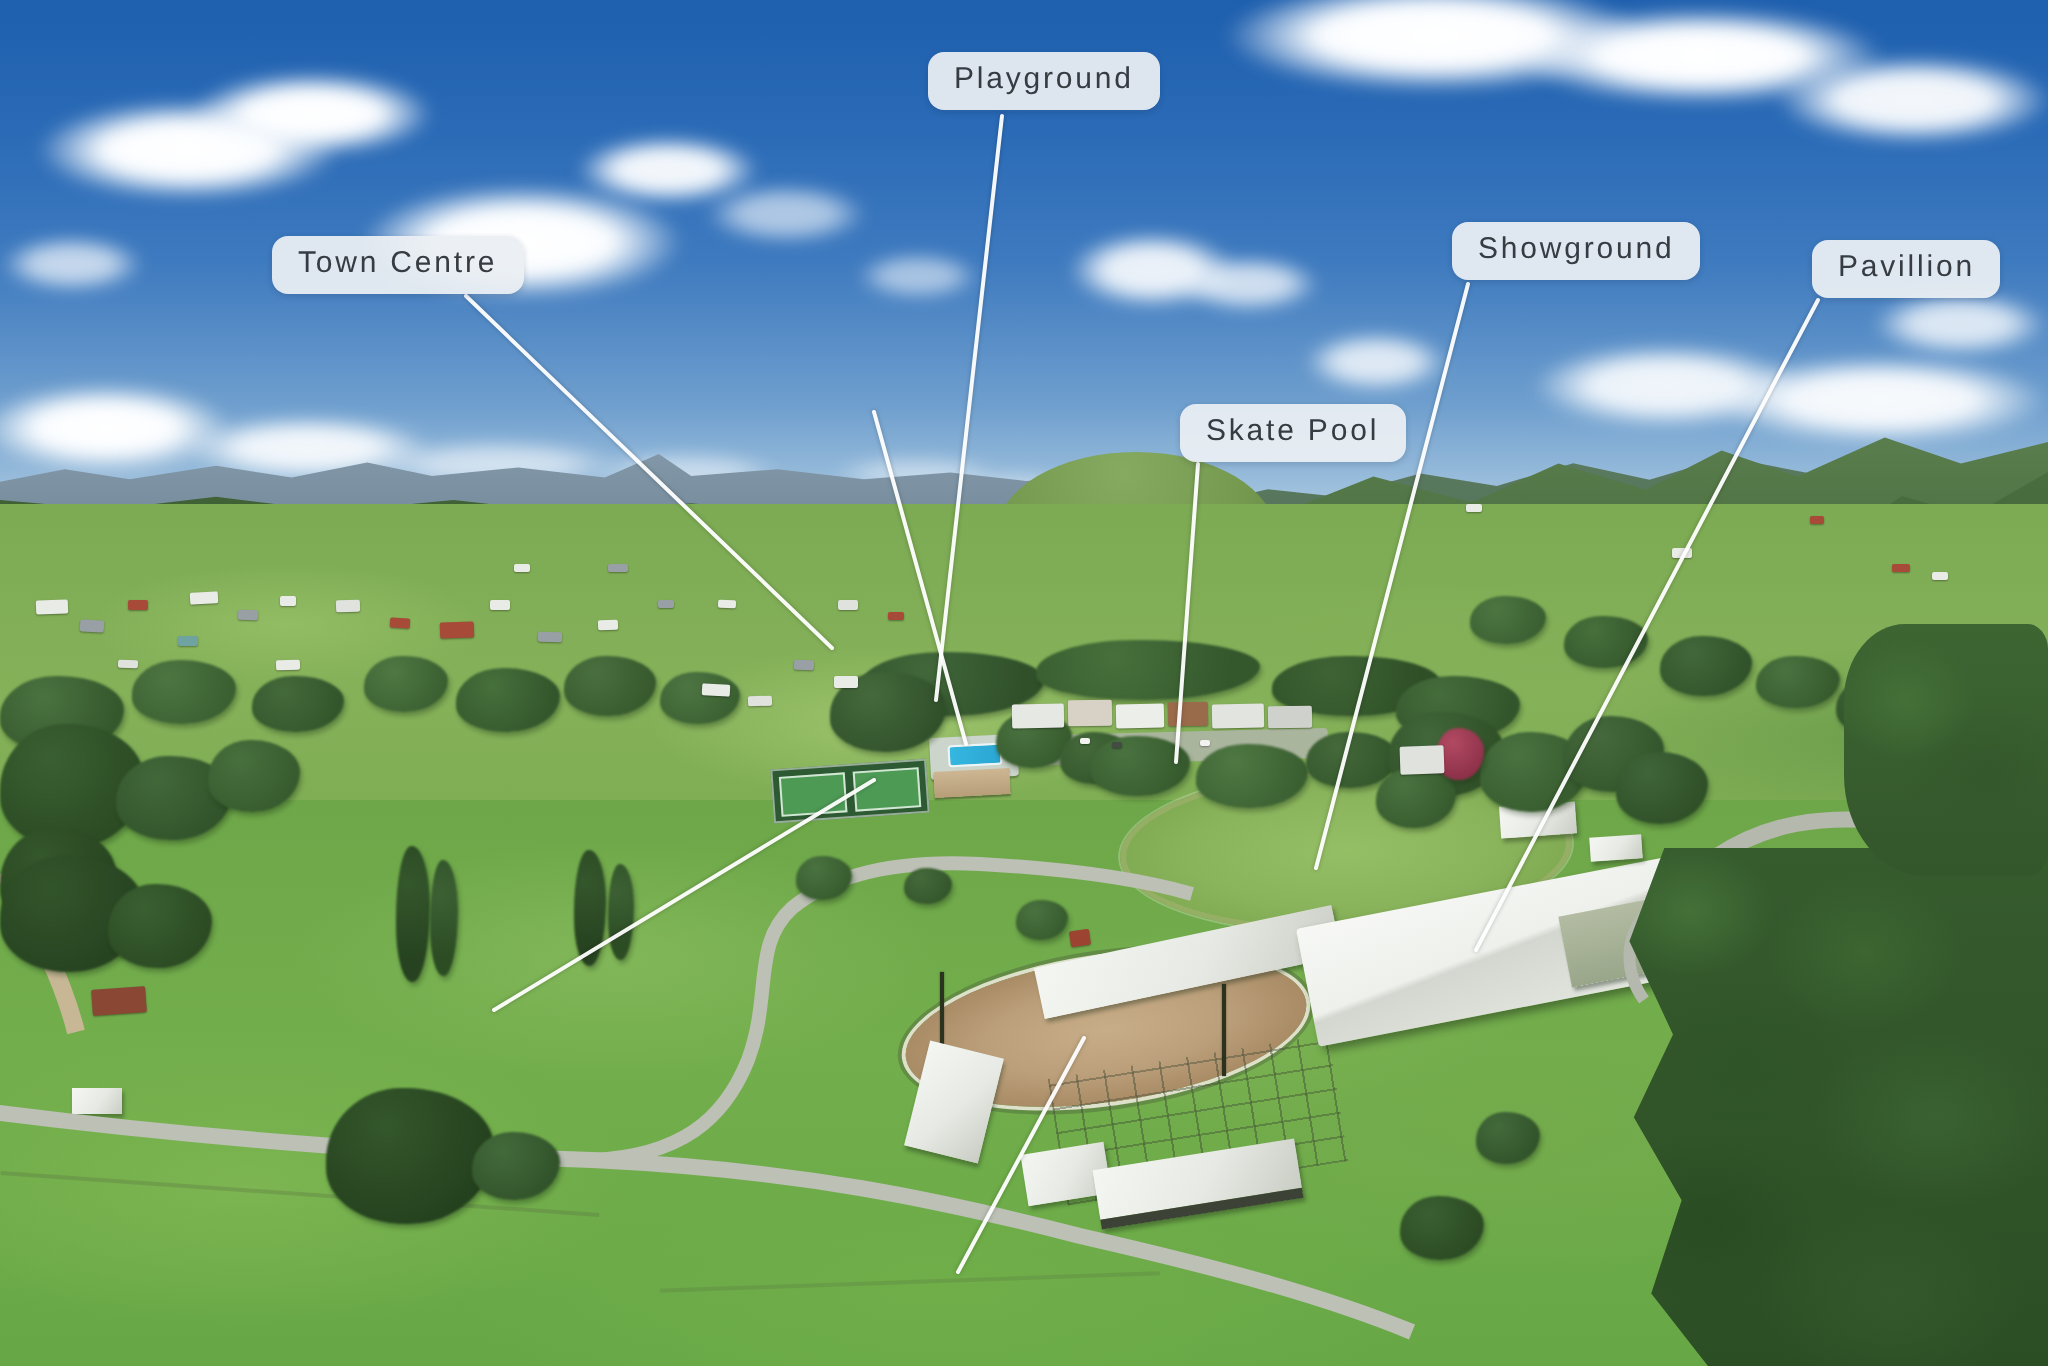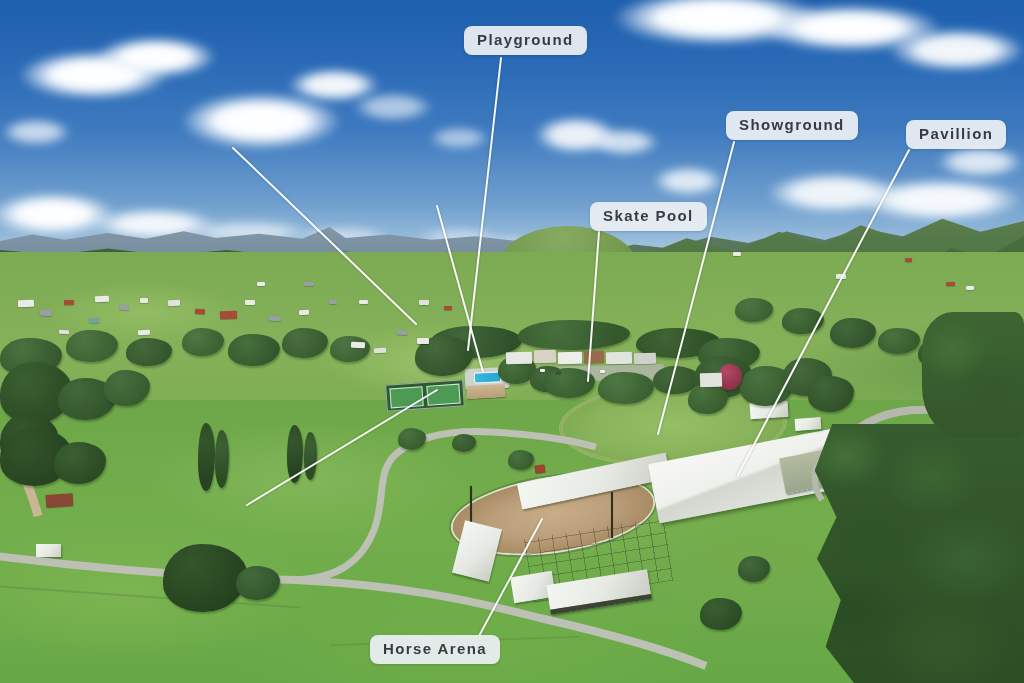--- a/index.html
+++ b/index.html
@@ -81,21 +81,21 @@
   .pool{left:474px;top:372px;width:27px;height:11px;transform:rotate(-3deg);background:linear-gradient(90deg,#35b7e0,#2aa6d2);border:1px solid #ecf6f9;border-radius:2px;}
   .poolbldg{left:467px;top:385px;width:38px;height:13px;transform:rotate(-3deg);background:linear-gradient(180deg,#cdb693,#b79e79);box-shadow:0 1px 1px rgba(0,0,0,.35);}
   .skatepark{left:556px;top:374px;width:32px;height:12px;transform:rotate(-2deg);background:#b4bab6;border-radius:2px;opacity:.9;}
   .parking{left:506px;top:366px;width:158px;height:15px;transform:rotate(-1.5deg);background:#b2b6aa;opacity:.85;border-radius:2px;}
   .pole{width:2px;background:#2b331f;box-shadow:0 0 1px rgba(0,0,0,.5);}
   .fence{height:1.5px;background:rgba(86,104,66,.55);}
   
   .ann-label{
     z-index:30;padding:6px 13px;border-radius:8px;white-space:nowrap;
     background:var(--label-bg,rgba(235,239,243,.93));color:var(--label-fg,#363c42);
-    font-size:15px;line-height:1.1;letter-spacing:1.4px;font-weight:700;
+    font-size:15px;line-height:1.1;letter-spacing:1.4px;font-weight:400;
     box-shadow:0 1px 3px rgba(20,35,60,.18);}
   #lines-svg{left:0;top:0;width:1024px;height:683px;z-index:25;filter:drop-shadow(0 0 1px rgba(0,0,0,.25));}
   .ann-line{stroke:var(--line-col,#ffffff);stroke-width:2;stroke-linecap:round;opacity:.95;}
 </style>
 </head>
 <body>
 
 <div id="stage">
   <div class="sky"></div>
   <div id="clouds" style="left:0;top:0;width:1024px;height:290px;">
@@ -267,17 +267,17 @@
       <line x1="233" y1="148" x2="416" y2="324" class="ann-line"></line>
       <line x1="437" y1="206" x2="483" y2="372" class="ann-line"></line>
       <line x1="599" y1="232" x2="588" y2="381" class="ann-line"></line>
       <line x1="734" y1="142" x2="658" y2="434" class="ann-line"></line>
       <line x1="909" y1="150" x2="738" y2="475" class="ann-line"></line>
       <line x1="247" y1="505" x2="437" y2="390" class="ann-line"></line>
       <line x1="479" y1="636" x2="542" y2="519" class="ann-line"></line>
     </svg>
 
   <div class="ann-label" style="left: 464px; top: 26px;">Playground</div>
+  <div class="ann-label" style="left: 136px; top: 118px;">Town Centre</div>
   <div class="ann-label" style="left: 590px; top: 202px;">Skate Pool</div>
   <div class="ann-label" style="left: 726px; top: 111px;">Showground</div>
   <div class="ann-label" style="left: 906px; top: 120px;">Pavillion</div>
-  <div class="ann-label" style="left: 370px; top: 635px;">Horse Arena</div>
 </div>
 
 </body></html>

